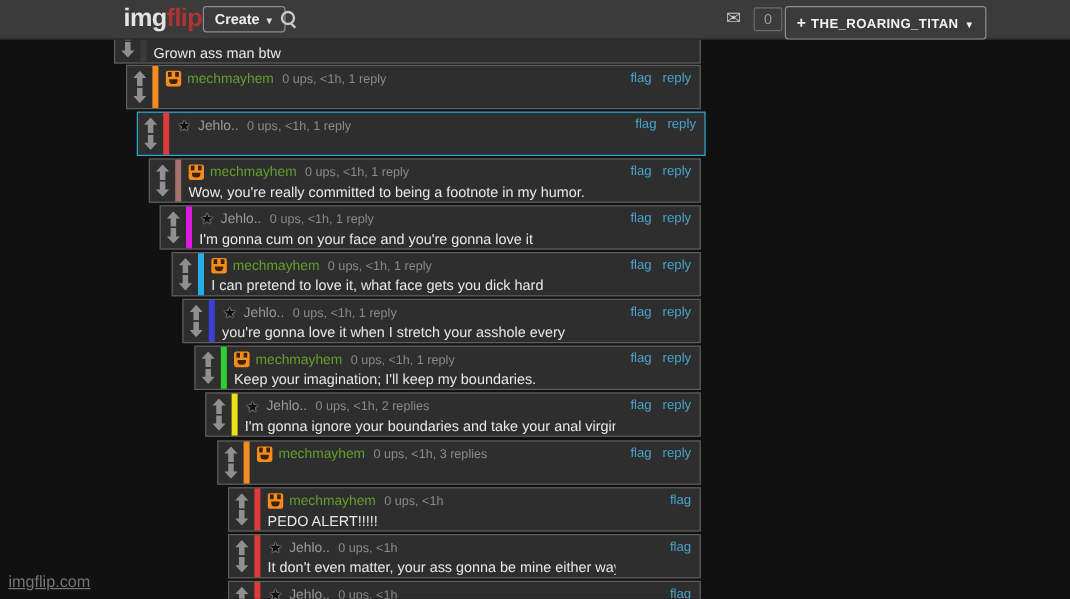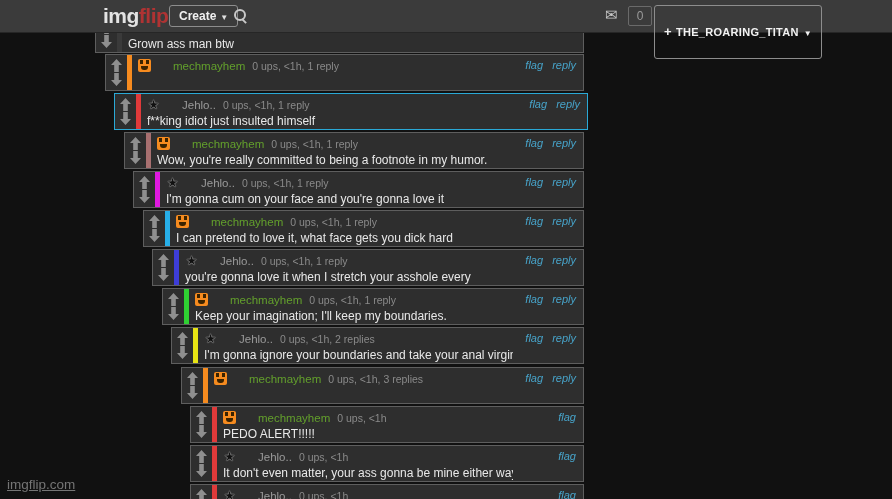--- a/index.html
+++ b/index.html
@@ -30,44 +30,44 @@
     position:absolute;left:10px;top:10px;width:2px;height:6px;background:#c9c9c9;transform:rotate(-45deg);
   }
   .mailicon{position:absolute;left:605px;top:6px;font-size:15px;color:#c5c5c5;cursor:pointer;}
   .msgcount{
     position:absolute;left:628px;top:6px;height:18px;line-height:18px;min-width:10px;
     border:1px solid #6a6a6a;border-radius:2px;padding:0 6px;color:#9a9a9a;font-size:12px;
     text-align:center;cursor:pointer;
   }
   .userbtn{
     position:absolute;left:654px;top:5px;height:20px;line-height:20px;
-    border:1px solid #8d8d8d;border-radius:3px;padding:16px 9px;
+    border:1px solid #8d8d8d;border-radius:3px;padding:3px 9px;
     color:#f2f2f2;font-size:11px;font-weight:bold;letter-spacing:0.3px;cursor:pointer;
   }
   .userbtn .plus{font-size:13px;margin-right:4px;font-weight:bold;}
   .userbtn .caret{font-size:8px;margin-left:5px;}
   
   .comment{
     position:absolute;background:#2e2e2e;border:1px solid #5e5e5e;box-sizing:border-box;
   }
   .comment.selected{border-color:#2aa9d6;}
   .votes{position:absolute;left:0;top:0;bottom:0;width:21px;}
   .arrow{
     position:absolute;left:5px;width:11px;height:13px;background:#8f8f8f;cursor:pointer;
   }
   .arrow.up{top:4px;clip-path:polygon(50% 0,100% 46%,71% 46%,71% 100%,29% 100%,29% 46%,0 46%);}
   .arrow.down{bottom:4px;clip-path:polygon(50% 100%,100% 54%,71% 54%,71% 0,29% 0,29% 54%,0 54%);}
   .stripe{position:absolute;left:21px;top:0;bottom:0;width:5px;}
   .content{position:absolute;left:32px;top:0;right:70px;}
   .row1{height:15px;margin-top:3px;display:flex;align-items:center;white-space:nowrap;overflow:hidden;}
-  .username{font-size:11.5px;margin-left:22px;cursor:pointer;}
+  .username{font-size:11.5px;margin-left:5px;cursor:pointer;}
   .meta{font-size:10.5px;color:#8a8a8a;margin-left:7px;}
   .ctext{margin-top:2px;font-size:12px;color:#e8e8e8;white-space:nowrap;overflow:hidden;}
   .links{position:absolute;top:4px;right:7px;font-size:11px;white-space:nowrap;}
-  .links span{cursor:pointer;margin-left:6px;font-style:italic;}
+  .links span{cursor:pointer;margin-left:6px;}
   
   .avatar{display:inline-block;width:13px;height:13px;position:relative;flex:0 0 13px;cursor:pointer;}
   .avatar.mech{border-radius:2px;}
   .avatar.mech .eye{position:absolute;top:1px;width:3px;height:4px;}
   .avatar.mech .eye.l{left:2px;}
   .avatar.mech .eye.r{right:2px;}
   .avatar.mech .mouth{position:absolute;bottom:2px;left:3px;width:7px;height:4px;border-radius:0 0 3px 3px;}
   .avatar.star{font-size:13px;line-height:13px;text-align:center;text-shadow:0 0 1px #cfcfcf, 0 0 1px #cfcfcf;}
   
   .sitefooter{position:absolute;left:7px;top:477px;font-size:13.5px;color:#757575;text-decoration:underline;}
@@ -119,21 +119,20 @@
       <div class="arrow up"></div>
       <div class="arrow down"></div>
     </div>
     <div class="stripe" style="background: rgb(224, 58, 58);"></div>
     <div class="content">
       <div class="row1">
         <span class="avatar star" style="color: rgb(17, 17, 17);">★</span>
         <span class="username" style="color: rgb(154, 154, 154);">Jehlo..</span>
         <span class="meta">0 ups, &lt;1h, 1 reply</span>
       </div>
-      <div class="ctext">f**king idiot just insulted himself</div>
     </div>
     <div class="links">
       <span style="color: rgb(71, 163, 201);">flag</span>
       <span style="color: rgb(71, 163, 201);">reply</span>
     </div>
   </div>
     <div class="comment" style="left: 124px; top: 132px; width: 460px; height: 37px;">
     <div class="votes">
       <div class="arrow up"></div>
       <div class="arrow down"></div>

